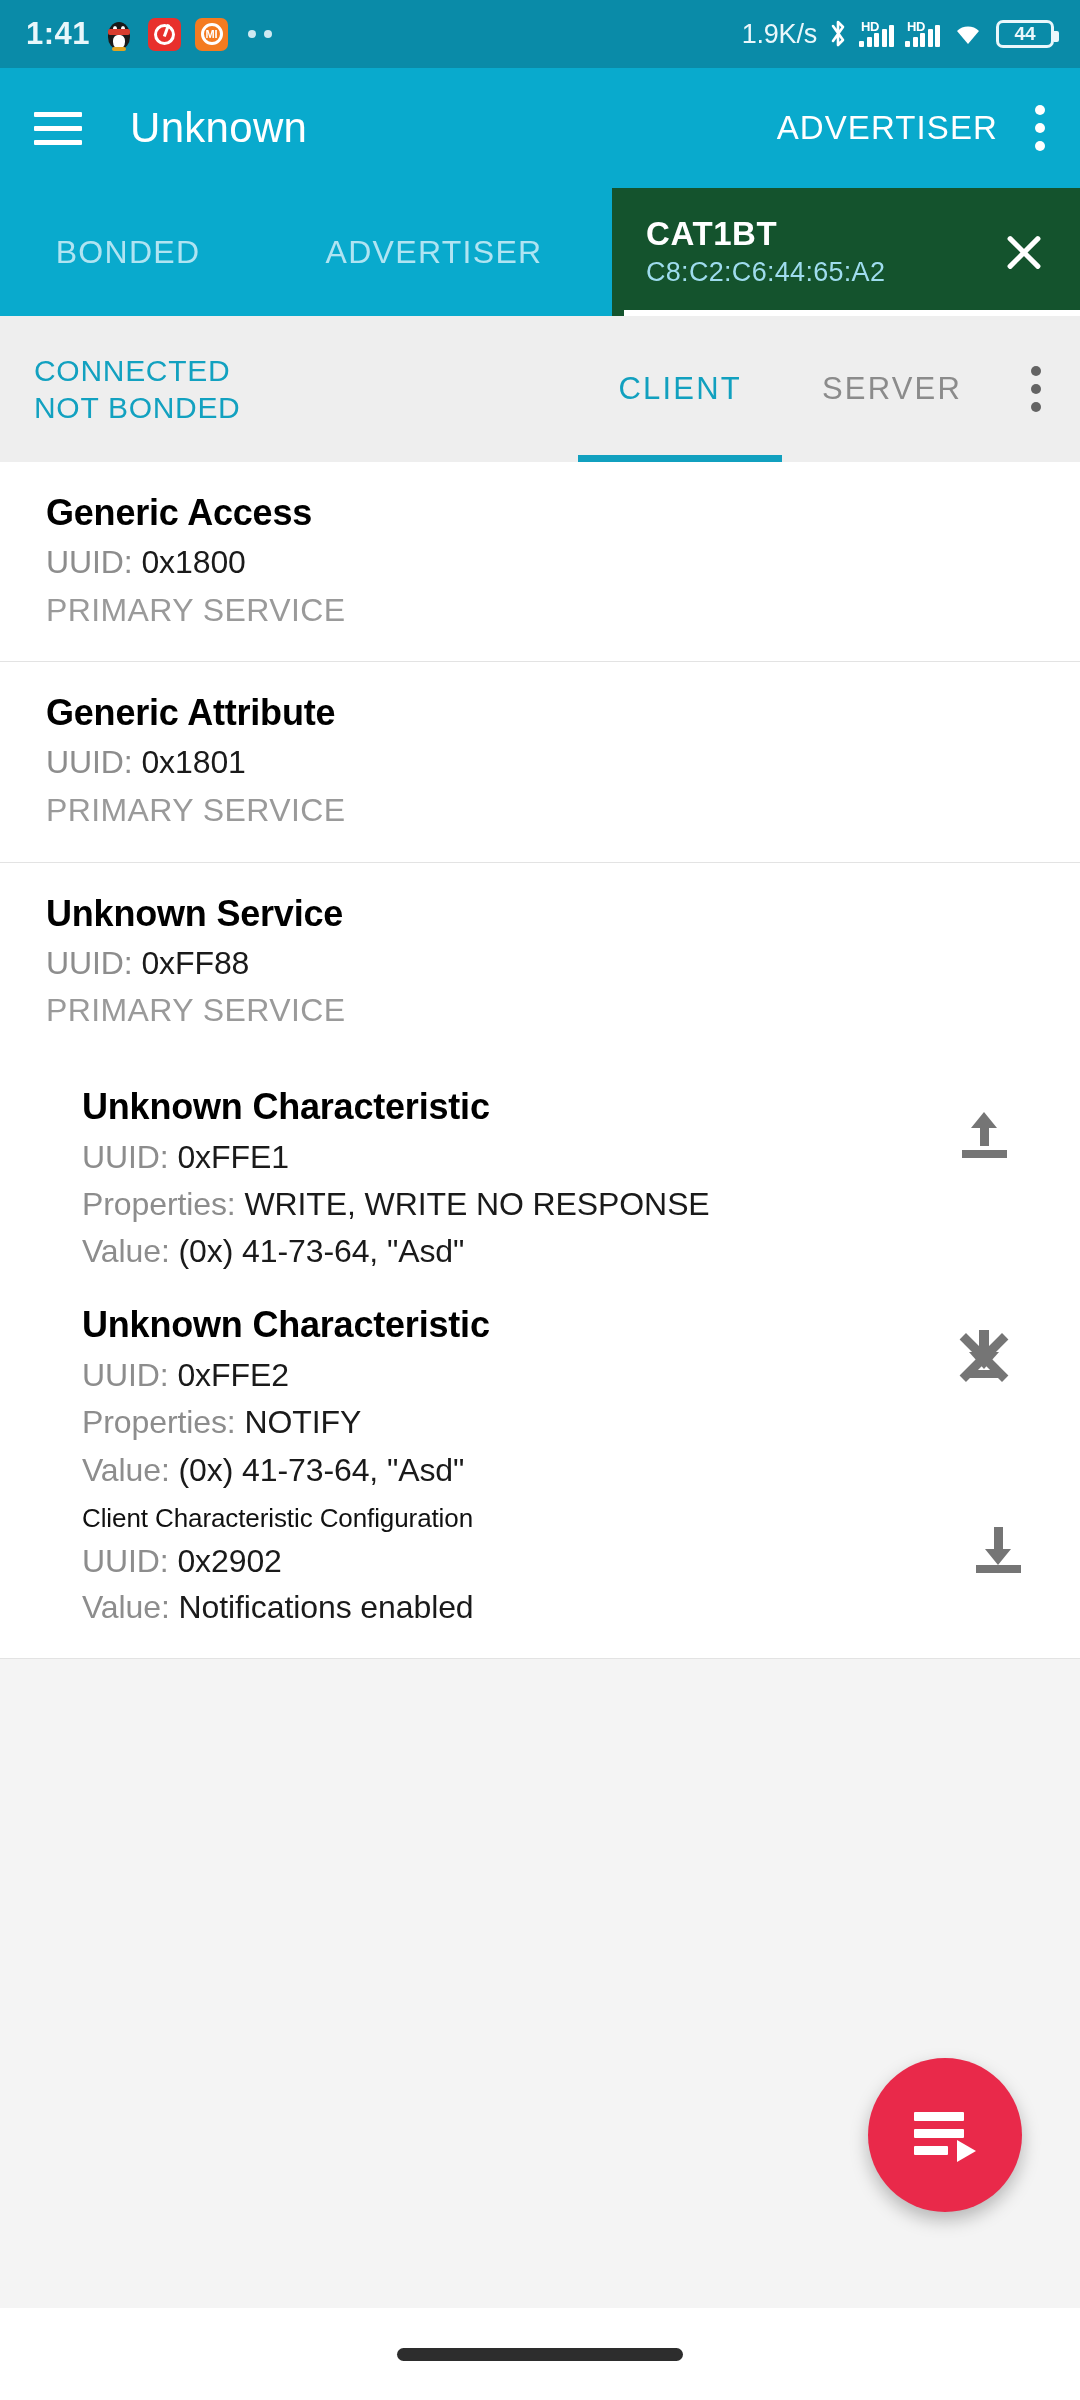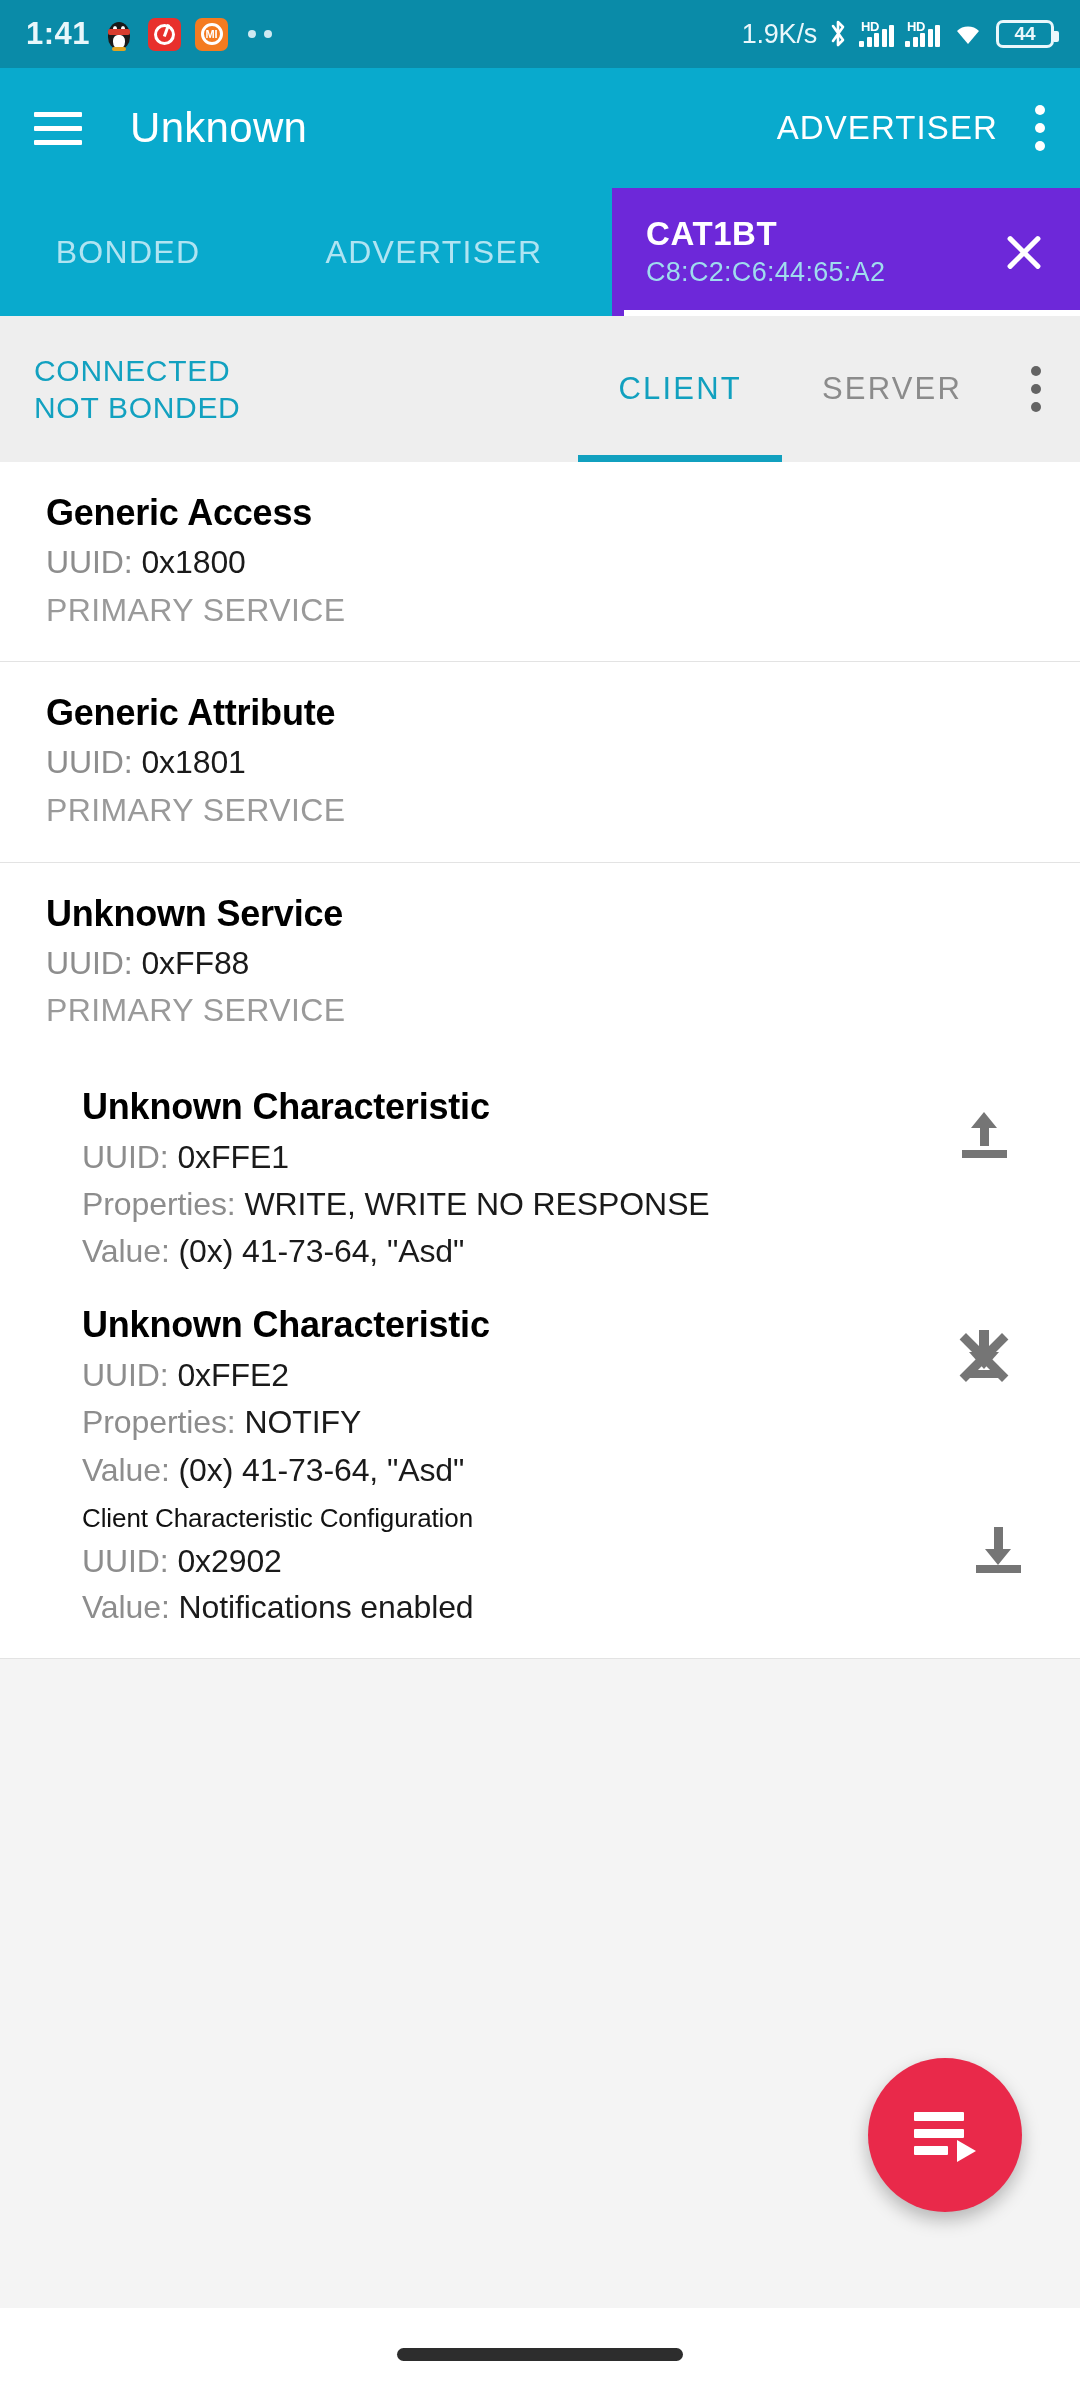--- a/index.html
+++ b/index.html
@@ -57,21 +57,21 @@
   .appbar-actions { margin-left:auto; display:flex; align-items:center; gap:36px; }
   .disconnect-btn { color:#ffffff; font-size:33px; font-weight:500; letter-spacing:1.1px; cursor:pointer; }
   .kebab { width:12px; height:52px; display:flex; flex-direction:column; justify-content:center; align-items:center; gap:8px; cursor:pointer; }
   .kebab i { width:10px; height:10px; border-radius:50%; background:#fff; display:block; }
 
   
   .devtabs { background:#09aacd; flex:0 0 128px; display:flex; align-items:stretch; position:relative; }
   .devtab { display:flex; align-items:center; justify-content:center; color:#b0e4f2; font-size:32px; font-weight:500; letter-spacing:1.3px; cursor:pointer; position:relative; }
   .devtab.t-bonded { width:256px; }
   .devtab.t-adv { width:356px; }
-  .devtab.active { background:#6d28d9; color:#fff; flex:1; justify-content:flex-end; padding-left:34px; }
+  .devtab.active { background:#14532d; color:#fff; flex:1; justify-content:flex-end; padding-left:34px; }
   .devtab.active .tt { display:flex; flex-direction:column; justify-content:center; }
   .devtab.active .tt-name { font-size:33px; font-weight:700; color:#fff; letter-spacing:.6px; line-height:1.18; }
   .devtab.active .tt-mac { font-size:27px; font-weight:400; color:#9fdcee; letter-spacing:.3px; line-height:1.25; margin-top:2px; }
   .tab-close { margin-left:auto; margin-right:30px; width:52px; height:52px; display:flex; align-items:center; justify-content:center; cursor:pointer; position:relative; align-self:center; }
   .tab-close::before, .tab-close::after { content:""; position:absolute; width:44px; height:5px; background:#fff; border-radius:2px; }
   .tab-close::before { transform:rotate(45deg); }
   .tab-close::after { transform:rotate(-45deg); }
   .devtab-indicator { position:absolute; bottom:0; left:624px; right:0; height:6px; background:#ffffff; }
 
   

